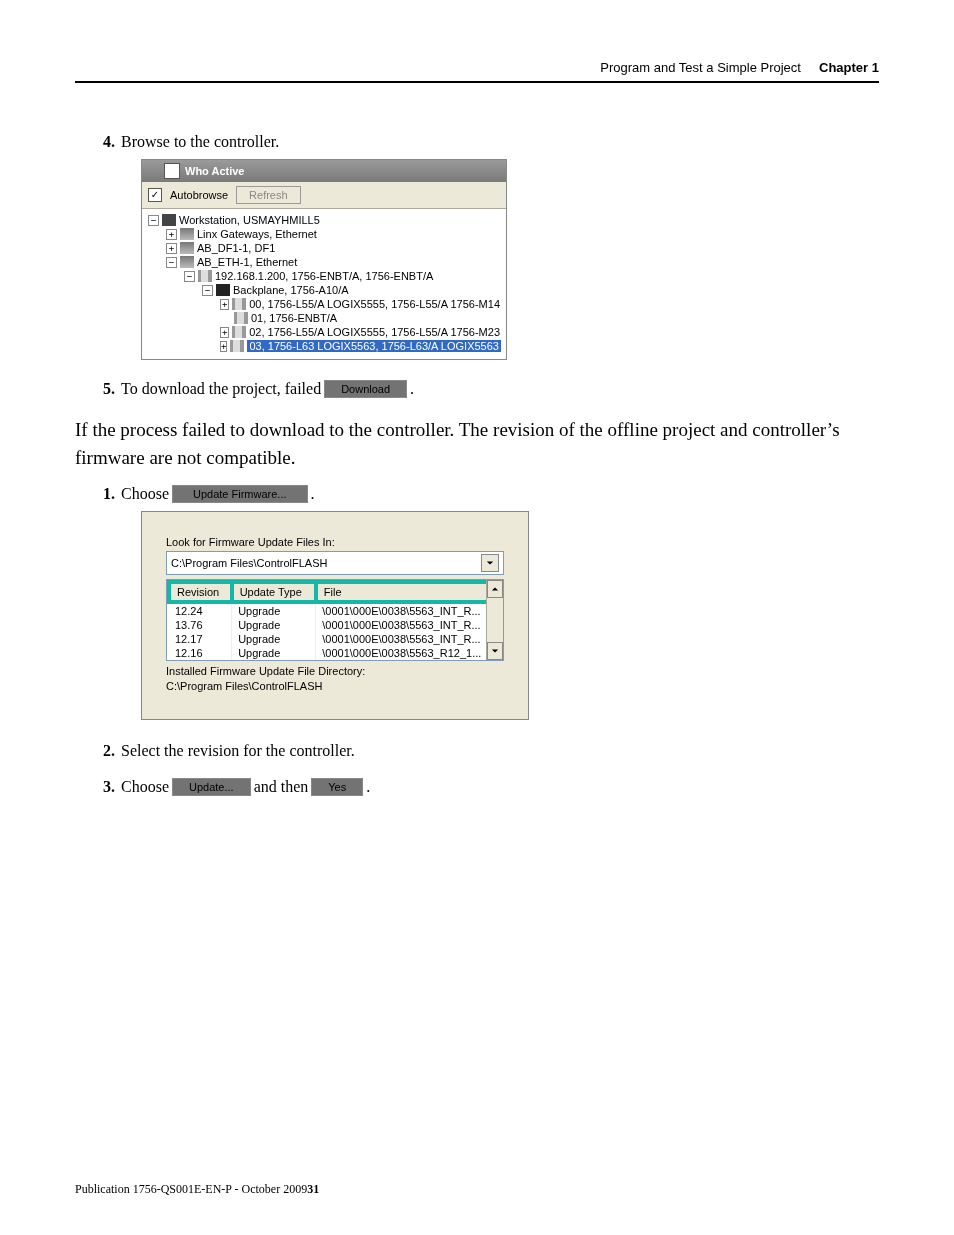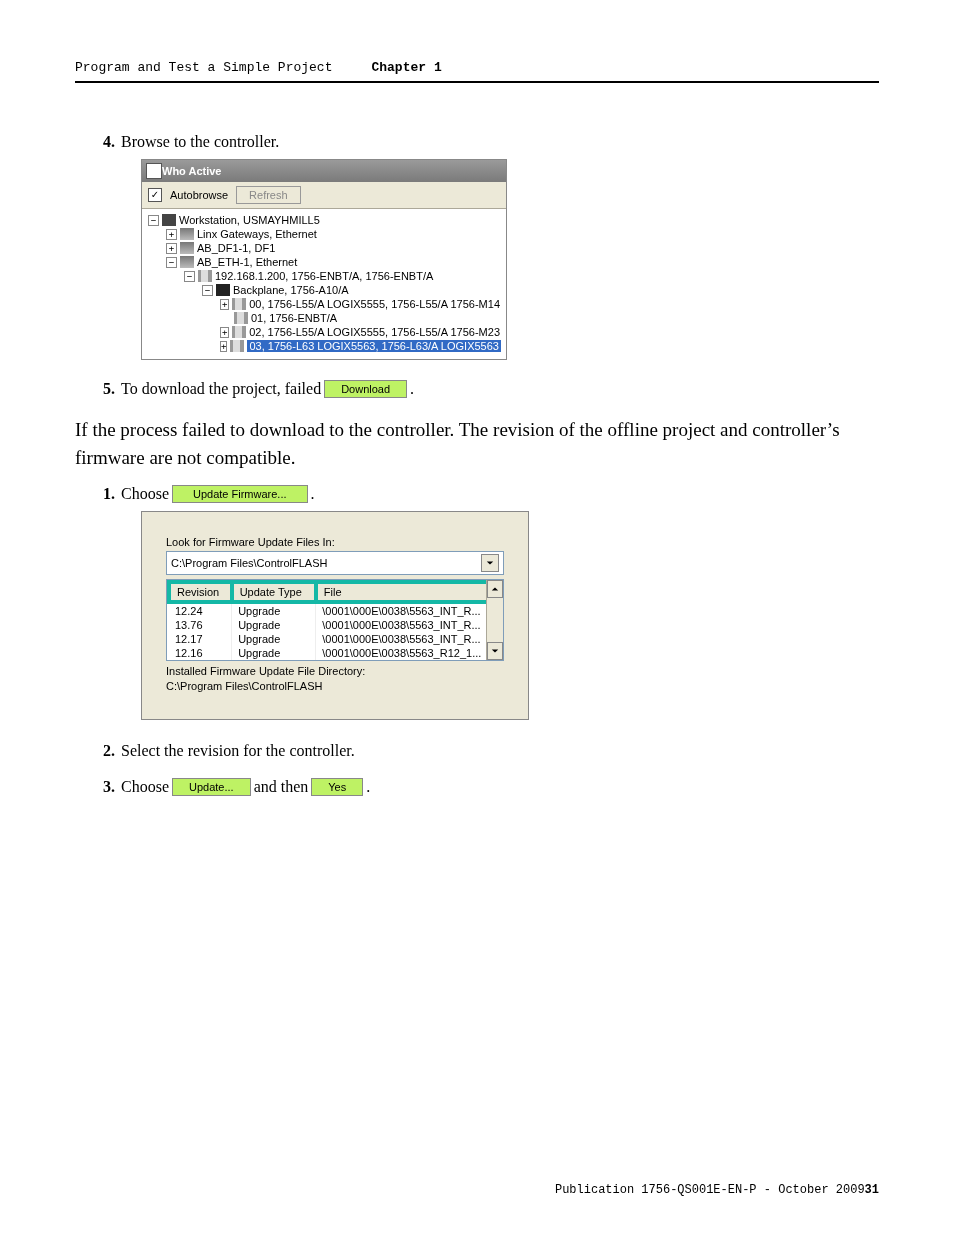--- a/index.html
+++ b/index.html
@@ -1,51 +1,51 @@
 <!DOCTYPE html>
 <html><head>
 <meta charset="utf-8">
 <style>
 body{margin:0;background:#fff;font-family:Georgia,"Times New Roman",serif;color:#000}
 .page{width:954px;height:1235px;position:relative;margin:0 auto;box-sizing:border-box;padding:60px 75px 40px 75px}
-.hdr{font-family:Liberation Mono, monospace;font-size:13px;padding-bottom:6px}
+.hdr{text-align:right;font-family:Liberation Sans, sans-serif;font-size:13px;padding-bottom:6px}
 .hdr-rule{border:0;border-top:2px solid #000;margin:0 0 50px 0}
 .step{display:flex;align-items:center;margin:8px 0 8px 28px;font-size:16px}
 .sn{font-weight:bold;margin-right:6px}
 .body-txt{font-size:19px;margin:18px 0 14px 0;line-height:1.45}
 .dlg{border:1px solid #888;font-family:Tahoma,Arial,sans-serif;font-size:11px;background:#ece9d8;margin:6px 0 20px 66px}
 .dlg1{width:364px}
-.dlg-title{background:linear-gradient(to bottom,#9a9a9a,#7a7a7a);color:#fff;font-weight:bold;padding:3px 4px;display:flex;align-items:center;}
+.dlg-title{background:linear-gradient(to bottom,#9a9a9a,#7a7a7a);color:#fff;font-weight:bold;padding:3px 22px;display:flex;align-items:center;gap:5px}
 .ti-icon{width:14px;height:14px;display:inline-block;background:#fff;border:1px solid #555}
 .toolbar{display:flex;align-items:center;gap:8px;padding:4px 6px;border-bottom:1px solid #aca899;background:#ece9d8}
 .cb{width:12px;height:12px;border:1px solid #555;background:#fff;display:inline-flex;align-items:center;justify-content:center;font-size:10px;line-height:1}
 .btn{border:1px solid #999;background:#ece9d8;padding:2px 12px;font-family:Tahoma,Arial,sans-serif;font-size:11px;color:#888}
 .tree{background:#fff;padding:4px 6px 6px 6px}
 .tn{display:flex;align-items:center;gap:3px;padding:1px 0;white-space:nowrap}
 .lv0{margin-left:0}.lv1{margin-left:18px}.lv2{margin-left:36px}.lv3{margin-left:54px}.lv4{margin-left:72px}
 .ex{width:9px;height:9px;border:1px solid #888;display:inline-flex;align-items:center;justify-content:center;font-size:9px;line-height:1;background:#fff;font-family:monospace}
 .ic{width:14px;height:12px;display:inline-block;flex:none}
 .ic-ws{background:#444}
 .ic-net{background:linear-gradient(#777,#bbb)}
 .ic-mod{background:linear-gradient(to right,#999 0 3px,#ddd 3px 10px,#999 10px)}
 .ic-bp{background:#222}
 .sel{background:#316ac5;color:#fff;padding:0 2px}
-.inline-btn{display:inline-block;border:1px solid #888;background:#bef264;font-family:Tahoma,Arial,sans-serif;font-size:11px;padding:2px 16px;vertical-align:middle;margin:0 3px}
+.inline-btn{display:inline-block;border:1px solid #888;background:#737373;font-family:Tahoma,Arial,sans-serif;font-size:11px;padding:2px 16px;vertical-align:middle;margin:0 3px}
 .dlg2{width:338px;background:#ece9d8;padding:24px}
 .cf-lbl{font-size:11px;margin-bottom:3px}
 .cf-path{background:#fff;border:1px solid #7f9db9;padding:2px 4px;display:flex;align-items:center;justify-content:space-between;margin-bottom:4px}
 .dd{width:16px;height:16px;border:1px solid #888;background:#ece9d8;display:inline-flex;align-items:center;justify-content:center}
 .dd svg{width:8px;height:8px}
 .cf-tbl{width:100%;border-collapse:collapse;background:#fff;font-size:11px}
 .cf-tbl th{background:#ece9d8;border:4px solid #14b8a6;text-align:left;padding:2px 6px;font-weight:normal}
 .cf-tbl td{padding:1px 6px;border-right:1px solid #eee}
 .cf-tbl-wrap{border:1px solid #7f9db9;max-height:92px;overflow:hidden;position:relative}
 .sb{position:absolute;right:0;top:0;width:16px;height:100%;background:#ece9d8;border-left:1px solid #aca899;display:flex;flex-direction:column;justify-content:space-between}
 .sbb{height:16px;border:1px solid #888;background:#ece9d8;display:flex;align-items:center;justify-content:center}
-.ftr{position:absolute;bottom:38px;left:75px;right:75px;display:flex;justify-content:flex-end;font-family:Liberation Mono, monospace;font-size:12px}
+.ftr{position:absolute;bottom:38px;left:75px;right:75px;display:flex;justify-content:flex-start;font-family:Liberation Serif, serif;font-size:12px}
 .ftr .pn{font-weight:bold}
 </style>
 </head>
 <body>
 <div class="page">
 
 <div class="hdr">
   <span>Program and Test a Simple Project</span>&nbsp;&nbsp;&nbsp;&nbsp;
   <b>Chapter 1</b>
 </div>

